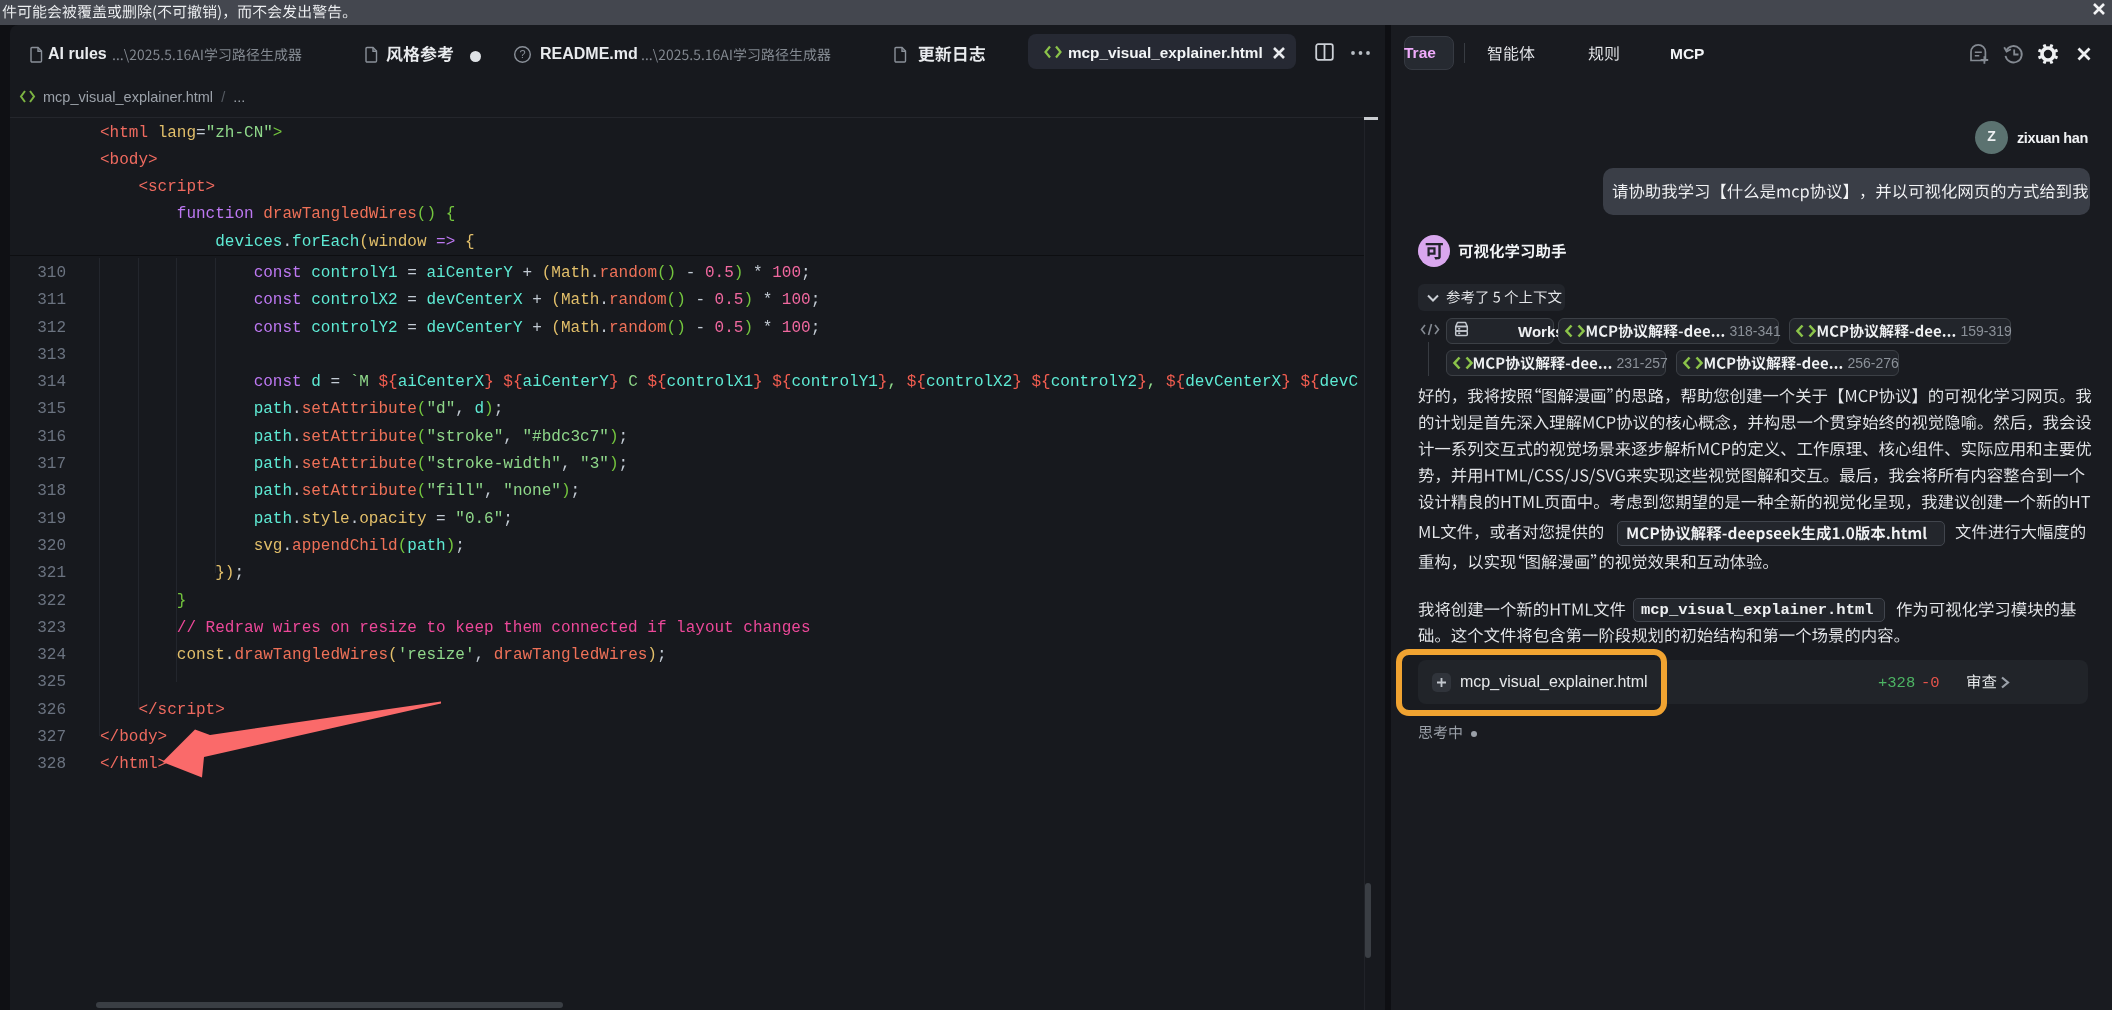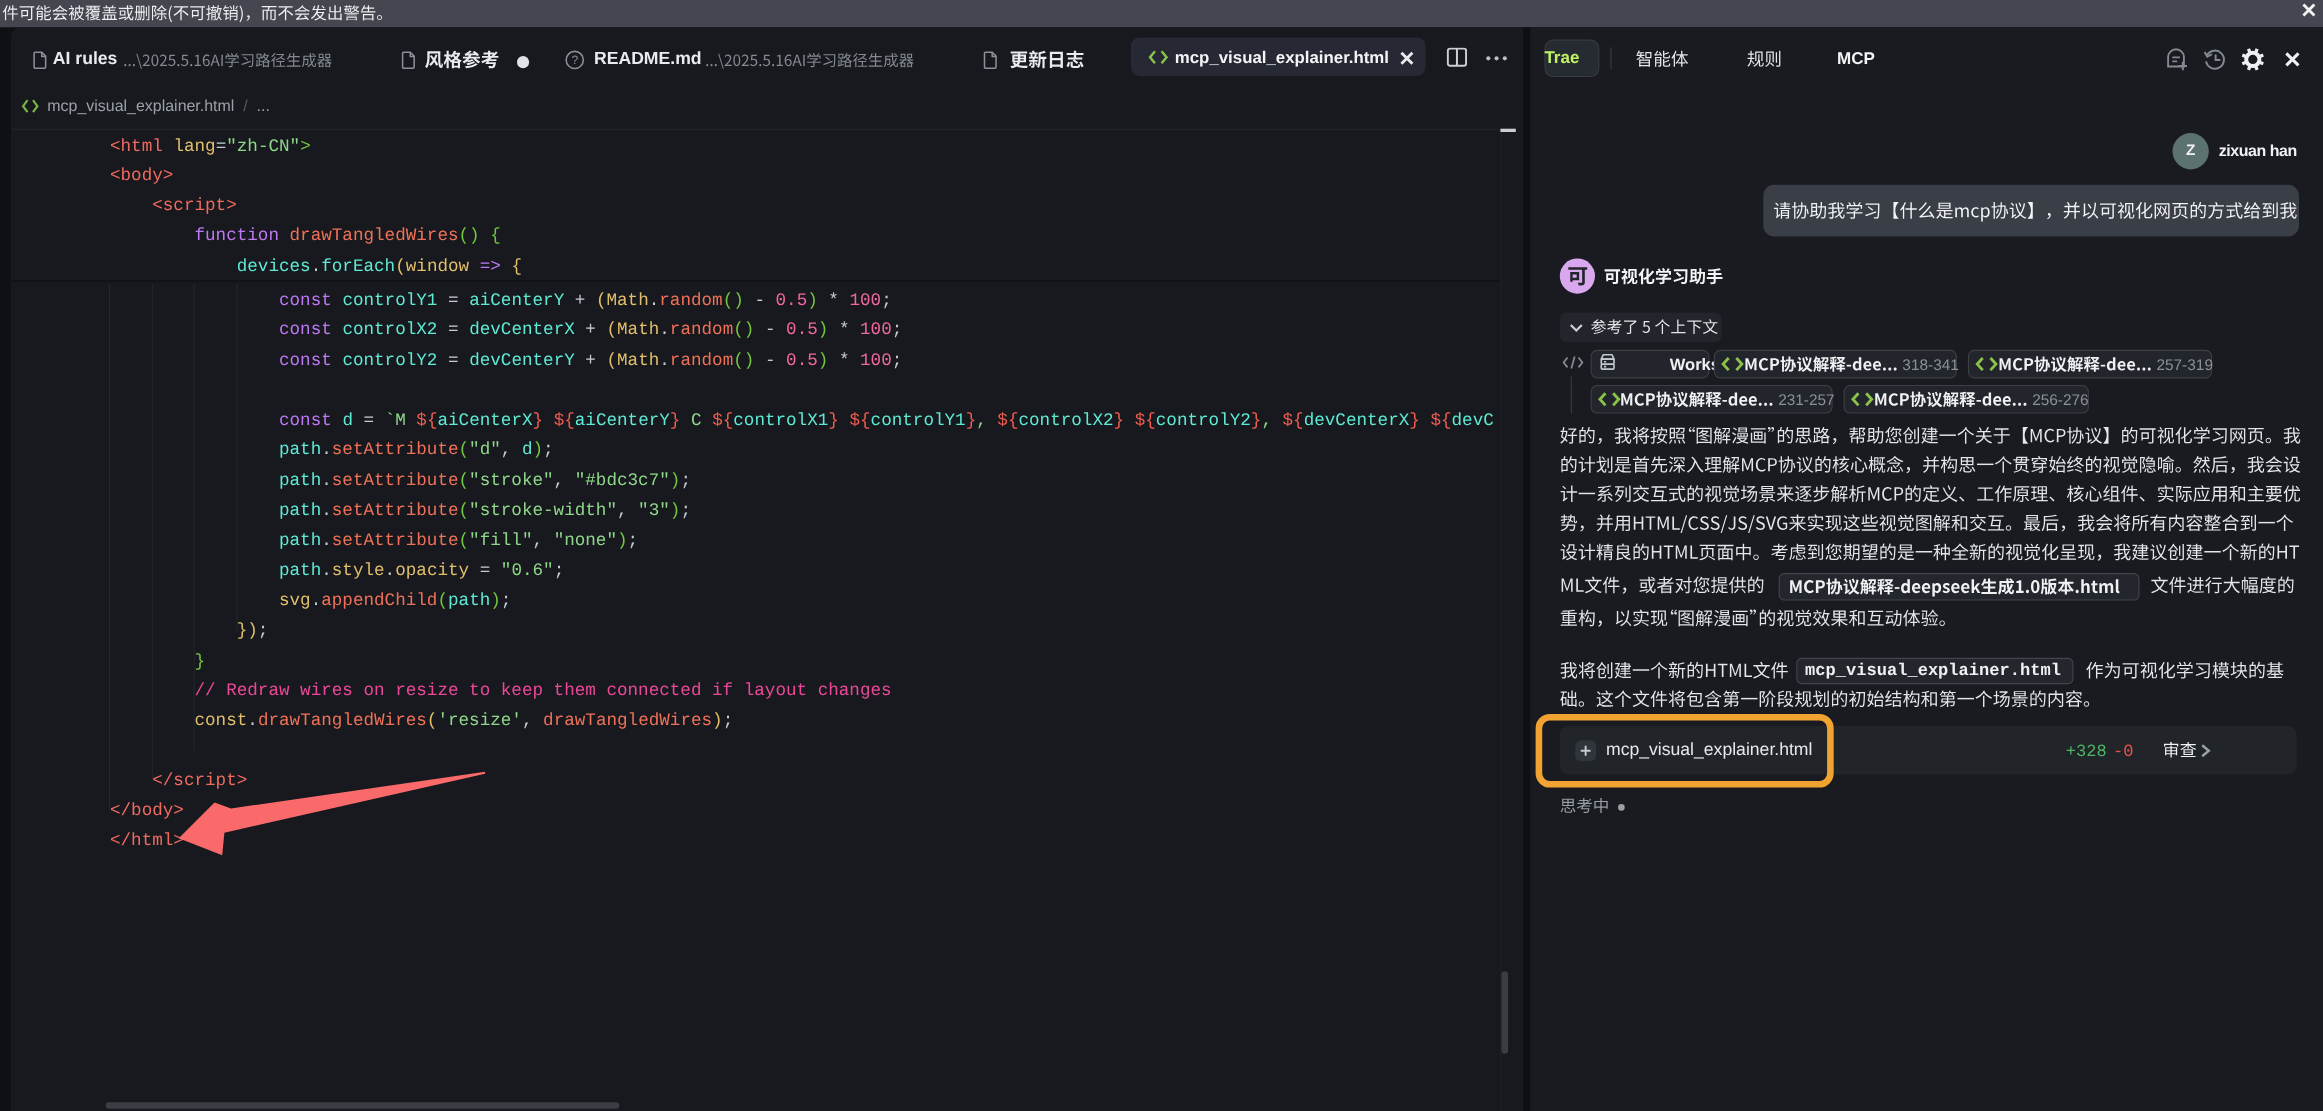--- a/index.html
+++ b/index.html
@@ -82,27 +82,46 @@
                 <span class="y">svg</span><span class="w">.</span><span class="m">appendChild</span><span class="k">(</span><span class="v">path</span><span class="k">)</span><span class="w">;</span>
             <span class="y">})</span><span class="w">;</span>
         <span class="k">}</span>
         <span class="cm">// Redraw wires on resize to keep them connected if layout changes</span>
         <span class="y">const</span><span class="w">.</span><span class="m">drawTangledWires</span><span class="y">(</span><span class="s">'resize'</span><span class="w">,</span> <span class="m">drawTangledWires</span><span class="y">)</span><span class="w">;</span>
 
     <span class="tg">&lt;/script&gt;</span>
 <span class="tg">&lt;/body&gt;</span>
 <span class="tg">&lt;/html&gt;</span></div>
 </div>
+<div style="position:absolute;left:10px;top:260px;width:56px;text-align:right;font-family:'Liberation Mono',monospace;font-size:16px;line-height:27.3px;white-space:pre;color:#6b7380">310
+311
+312
+313
+314
+315
+316
+317
+318
+319
+320
+321
+322
+323
+324
+325
+326
+327
+328</div>
 <div style="position:absolute;left:1365px;top:883px;width:6px;height:75px;background:#3a3e44;border-radius:3px"></div>
 <div style="position:absolute;left:96px;top:1002px;width:467px;height:6px;background:#3a3e44;border-radius:3px"></div>
 <svg style="position:absolute;left:0;top:0;z-index:70" width="500" height="800">
       <polygon points="441,701.5 210,735 195,729.5 162.5,762 202,777.5 204,757 441,703.5" fill="#fa6a6a"></polygon>
     </svg>
 <div style="position:absolute;left:1404px;top:36px;width:50px;height:34px;background:#262a31;border-radius:8px;border:1px solid #363a42;box-sizing:border-box"></div>
-<div style="position:absolute;left:1404px;top:44px;width:30px;text-align:center;font:bold 15.5px 'Liberation Sans',sans-serif;color:#bef264">Trae</div>
+<div style="position:absolute;left:1404px;top:44px;width:30px;text-align:center;font:bold 15.5px 'Liberation Sans',sans-serif;color:#f0abfc">Trae</div>
 <div style="position:absolute;left:1464px;top:43px;width:1px;height:20px;background:#383c42"></div>
 <div style="position:absolute;left:1670px;top:45px;font:bold 15.5px 'Liberation Sans',sans-serif;color:#f2f4f6">MCP</div>
 <svg style="position:absolute;left:1968px;top:43px;z-index:60" width="23" height="23">
       <path d="M3 17.5 v-8.5 a7.2 7.2 0 0 1 14.4 0 v8.5 z" fill="none" stroke="#848a92" stroke-width="1.7"></path>
       <path d="M6.8 9.2 h7 M6.8 12.8 h4.5" stroke="#848a92" stroke-width="1.6"></path>
       <path d="M16.4 13.2 v7.6 M12.6 17 h7.6" stroke="#848a92" stroke-width="1.8"></path>
     </svg>
 <svg style="position:absolute;left:2003px;top:43px;z-index:60" width="22" height="22">
       <path d="M3.4 7.2 a8.2 8.2 0 1 1 -0.9 5.6" fill="none" stroke="#848a92" stroke-width="1.8"></path>
       <path d="M1.2 4.2 L3.6 8.6 L7.9 6.2" fill="none" stroke="#848a92" stroke-width="1.8"></path>
@@ -151,21 +170,21 @@
 <svg style="position:absolute;left:1564.4px;top:323px;z-index:60" width="22" height="16">
       <path d="M7.5 2.5 L2.5 8 L7.5 13.5" fill="none" stroke="#8bc34a" stroke-width="2.6"></path>
       <path d="M14.5 2.5 L19.5 8 L14.5 13.5" fill="none" stroke="#8bc34a" stroke-width="2.6"></path>
     </svg>
 <div style="position:absolute;left:1729.4px;top:323px;font:14px 'Liberation Sans',sans-serif;color:#8b9199">318-341</div>
 <div style="position:absolute;left:1789.4px;top:318px;width:221.5px;height:26px;background:#22252b;border:1px solid #3c4046;border-radius:6px;box-sizing:border-box"></div>
 <svg style="position:absolute;left:1795.4px;top:323px;z-index:60" width="22" height="16">
       <path d="M7.5 2.5 L2.5 8 L7.5 13.5" fill="none" stroke="#8bc34a" stroke-width="2.6"></path>
       <path d="M14.5 2.5 L19.5 8 L14.5 13.5" fill="none" stroke="#8bc34a" stroke-width="2.6"></path>
     </svg>
-<div style="position:absolute;left:1960.4px;top:323px;font:14px 'Liberation Sans',sans-serif;color:#8b9199">257-319</div>
+<div style="position:absolute;left:1960.4px;top:323px;font:14px 'Liberation Sans',sans-serif;color:#8b9199">159-319</div>
 <div style="position:absolute;left:1445.5px;top:350px;width:220.8px;height:26px;background:#22252b;border:1px solid #3c4046;border-radius:6px;box-sizing:border-box"></div>
 <svg style="position:absolute;left:1451.5px;top:355px;z-index:60" width="22" height="16">
       <path d="M7.5 2.5 L2.5 8 L7.5 13.5" fill="none" stroke="#8bc34a" stroke-width="2.6"></path>
       <path d="M14.5 2.5 L19.5 8 L14.5 13.5" fill="none" stroke="#8bc34a" stroke-width="2.6"></path>
     </svg>
 <div style="position:absolute;left:1616.5px;top:355px;font:14px 'Liberation Sans',sans-serif;color:#8b9199">231-257</div>
 <div style="position:absolute;left:1676.4px;top:350px;width:222.6px;height:26px;background:#22252b;border:1px solid #3c4046;border-radius:6px;box-sizing:border-box"></div>
 <svg style="position:absolute;left:1682.4px;top:355px;z-index:60" width="22" height="16">
       <path d="M7.5 2.5 L2.5 8 L7.5 13.5" fill="none" stroke="#8bc34a" stroke-width="2.6"></path>
       <path d="M14.5 2.5 L19.5 8 L14.5 13.5" fill="none" stroke="#8bc34a" stroke-width="2.6"></path>

